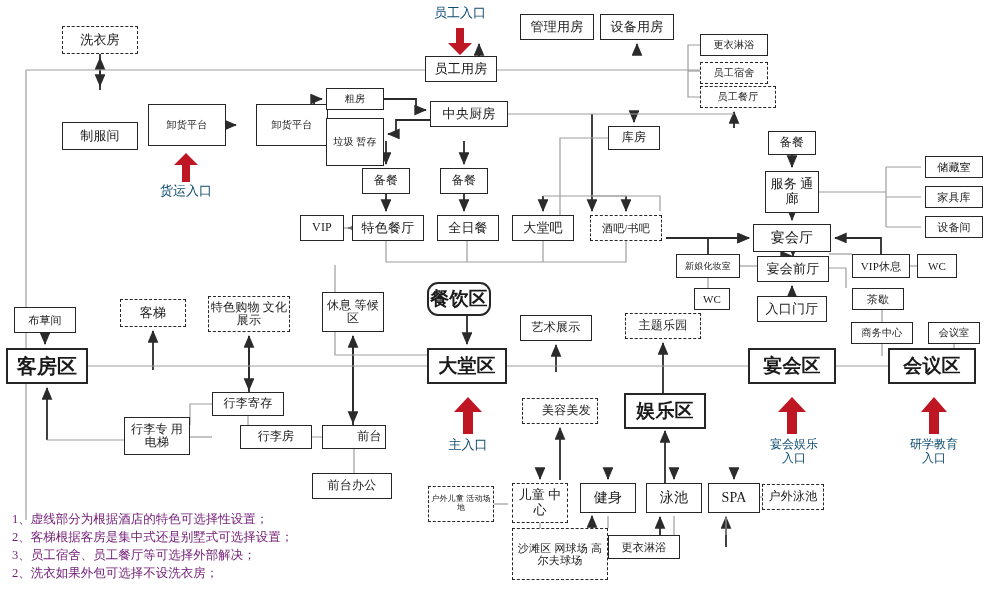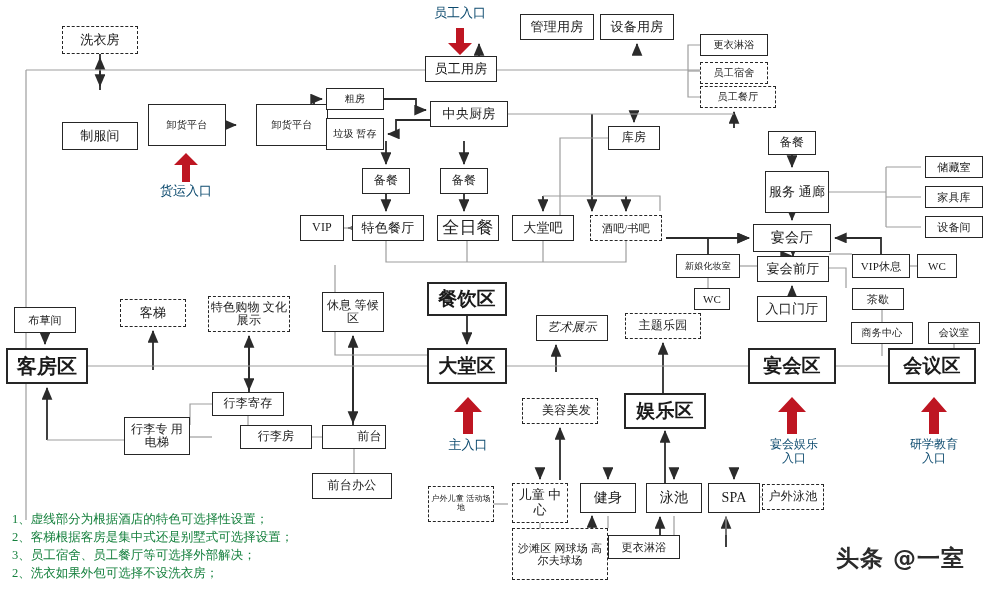--- a/index.html
+++ b/index.html
@@ -54,21 +54,21 @@
     line-height: 1.15;
     white-space: pre-line;
   }
   .arrow-up, .arrow-down {
     position: absolute;
     z-index: 6;
   }
   .notes {
     position: absolute;
     z-index: 7;
-    color: #15803d;
+    color: #701a75;
     line-height: 1.45;
     white-space: pre-line;
     font-size: 12.5px;
   }
   .watermark {
     position: absolute;
     z-index: 8;
     font-weight: 700;
     color: #2b2b2b;
     letter-spacing: 1px;
@@ -223,39 +223,39 @@
       <path d="M726,516 L726,535"></path>
     </g>
   </svg>
 
   <div id="nodes">
       <div class="node dashed" style="left: 62px; top: 26px; width: 76px; height: 28px; font-size: 13px;">洗衣房</div>
       <div class="node" style="left: 62px; top: 90px; width: 76px; height: 28px; font-size: 13px; margin-top: 32px;">制服间</div>
       <div class="node" style="left: 148px; top: 104px; width: 78px; height: 42px; font-size: 10px;">卸货平台</div>
       <div class="node" style="left: 256px; top: 104px; width: 72px; height: 42px; font-size: 10px;">卸货平台</div>
       <div class="node" style="left: 326px; top: 88px; width: 58px; height: 22px; font-size: 10px;">粗房</div>
-      <div class="node" style="left: 326px; top: 118px; width: 58px; height: 32px; font-size: 10px;">垃圾
+      <div class="node" style="left: 326px; top: 118px; width: 58px; height: 48px; font-size: 10px;">垃圾
 暂存</div>
       <div class="node" style="left: 425px; top: 56px; width: 72px; height: 26px; font-size: 13px;">员工用房</div>
       <div class="node" style="left: 520px; top: 14px; width: 74px; height: 26px; font-size: 13px;">管理用房</div>
       <div class="node" style="left: 600px; top: 14px; width: 74px; height: 26px; font-size: 13px;">设备用房</div>
       <div class="node" style="left: 700px; top: 34px; width: 68px; height: 22px; font-size: 10px;">更衣淋浴</div>
       <div class="node dashed" style="left: 700px; top: 62px; width: 68px; height: 22px; font-size: 10px;">员工宿舍</div>
       <div class="node dashed" style="left: 700px; top: 86px; width: 76px; height: 22px; font-size: 10px;">员工餐厅</div>
       <div class="node" style="left: 430px; top: 101px; width: 78px; height: 26px; font-size: 13px;">中央厨房</div>
       <div class="node" style="left: 608px; top: 126px; width: 52px; height: 24px; font-size: 12px;">库房</div>
       <div class="node" style="left: 362px; top: 168px; width: 48px; height: 26px; font-size: 12px;">备餐</div>
       <div class="node" style="left: 440px; top: 168px; width: 48px; height: 26px; font-size: 12px;">备餐</div>
       <div class="node" style="left: 300px; top: 215px; width: 44px; height: 26px; font-size: 12px;">VIP</div>
       <div class="node" style="left: 352px; top: 215px; width: 72px; height: 26px; font-size: 13px;">特色餐厅</div>
-      <div class="node" style="left: 437px; top: 215px; width: 62px; height: 26px; font-size: 17px;">全日餐</div>
+      <div class="node" style="left: 437px; top: 215px; width: 62px; height: 26px; font-size: 13px;">全日餐</div>
       <div class="node" style="left: 512px; top: 215px; width: 62px; height: 26px; font-size: 13px;">大堂吧</div>
       <div class="node dashed" style="left: 590px; top: 215px; width: 72px; height: 26px; font-size: 11px;">酒吧/书吧</div>
       <div class="node" style="left: 768px; top: 131px; width: 48px; height: 24px; font-size: 12px;">备餐</div>
-      <div class="node" style="left: 765px; top: 171px; width: 64px; height: 42px; font-size: 13px;">服务
+      <div class="node" style="left: 765px; top: 171px; width: 54px; height: 42px; font-size: 13px;">服务
 通廊</div>
       <div class="node" style="left: 925px; top: 156px; width: 58px; height: 22px; font-size: 11px;">储藏室</div>
       <div class="node" style="left: 925px; top: 186px; width: 58px; height: 22px; font-size: 11px;">家具库</div>
       <div class="node" style="left: 925px; top: 216px; width: 58px; height: 22px; font-size: 11px;">设备间</div>
       <div class="node" style="left: 753px; top: 224px; width: 78px; height: 28px; font-size: 14px;">宴会厅</div>
       <div class="node" style="left: 676px; top: 254px; width: 64px; height: 24px; font-size: 9px;">新娘化妆室</div>
       <div class="node" style="left: 757px; top: 256px; width: 72px; height: 26px; font-size: 13px;">宴会前厅</div>
       <div class="node" style="left: 852px; top: 254px; width: 58px; height: 24px; font-size: 11px;">VIP休息</div>
       <div class="node" style="left: 917px; top: 254px; width: 40px; height: 24px; font-size: 11px;">WC</div>
       <div class="node" style="left: 694px; top: 288px; width: 36px; height: 22px; font-size: 11px;">WC</div>
@@ -269,23 +269,23 @@
       <div class="node dashed" style="left: 208px; top: 296px; width: 82px; height: 36px; font-size: 12px;">特色购物
 文化展示</div>
       <div class="node" style="left: 322px; top: 292px; width: 62px; height: 40px; font-size: 12px;">休息
 等候区</div>
       <div class="node" style="left: 212px; top: 392px; width: 72px; height: 24px; font-size: 12px;">行李寄存</div>
       <div class="node" style="left: 124px; top: 417px; width: 66px; height: 38px; font-size: 12px;">行李专
 用电梯</div>
       <div class="node" style="left: 212px; top: 425px; width: 72px; height: 24px; font-size: 12px; margin-left: 28px;">行李房</div>
       <div class="node" style="left: 322px; top: 425px; width: 64px; height: 24px; font-size: 12px; padding-left: 32px;">前台</div>
       <div class="node" style="left: 312px; top: 473px; width: 80px; height: 26px; font-size: 12px;">前台办公</div>
-      <div class="node big" style="left: 427px; top: 282px; width: 80px; height: 34px; font-size: 19px;">餐饮区</div>
+      <div class="node big" style="left: 427px; top: 282px; width: 64px; height: 34px; font-size: 19px; border-radius: 11px;">餐饮区</div>
       <div class="node big" style="left: 427px; top: 348px; width: 80px; height: 36px; font-size: 19px;">大堂区</div>
-      <div class="node" style="left: 536px; top: 315px; width: 72px; height: 26px; font-size: 12px; font-style: italic;">艺术展示</div>
+      <div class="node" style="left: 520px; top: 315px; width: 72px; height: 26px; font-size: 12px;">艺术展示</div>
       <div class="node dashed" style="left: 625px; top: 313px; width: 76px; height: 26px; font-size: 12px;">主题乐园</div>
       <div class="node dashed" style="left: 522px; top: 398px; width: 76px; height: 26px; font-size: 12px; padding-left: 14px;">美容美发</div>
       <div class="node big" style="left: 624px; top: 393px; width: 82px; height: 36px; font-size: 19px;">娱乐区</div>
       <div class="node big" style="left: 748px; top: 348px; width: 88px; height: 36px; font-size: 19px;">宴会区</div>
       <div class="node big" style="left: 888px; top: 348px; width: 88px; height: 36px; font-size: 19px;">会议区</div>
       <div class="node dashed" style="left: 428px; top: 486px; width: 66px; height: 36px; font-size: 8px;">户外儿童
 活动场地</div>
       <div class="node dashed" style="left: 512px; top: 483px; width: 56px; height: 40px; font-size: 13px;">儿童
 中心</div>
       <div class="node" style="left: 580px; top: 483px; width: 56px; height: 30px; font-size: 14px;">健身</div>
@@ -333,14 +333,13 @@
       </svg>
   </div>
   <div class="lbl" style="left:892px; top:438px; width:84px; font-size:12px;">研学教育
 入口</div>
 
   <div class="notes" style="left:12px; top:510px; width:380px;">1、虚线部分为根据酒店的特色可选择性设置；
 2、客梯根据客房是集中式还是别墅式可选择设置；
 3、员工宿舍、员工餐厅等可选择外部解决；
 2、洗衣如果外包可选择不设洗衣房；</div>
 
-  <div class="watermark" style="left:836px; top:543px; font-size:23px;">头条 @一室</div>
 </div>
 
 </body></html>

